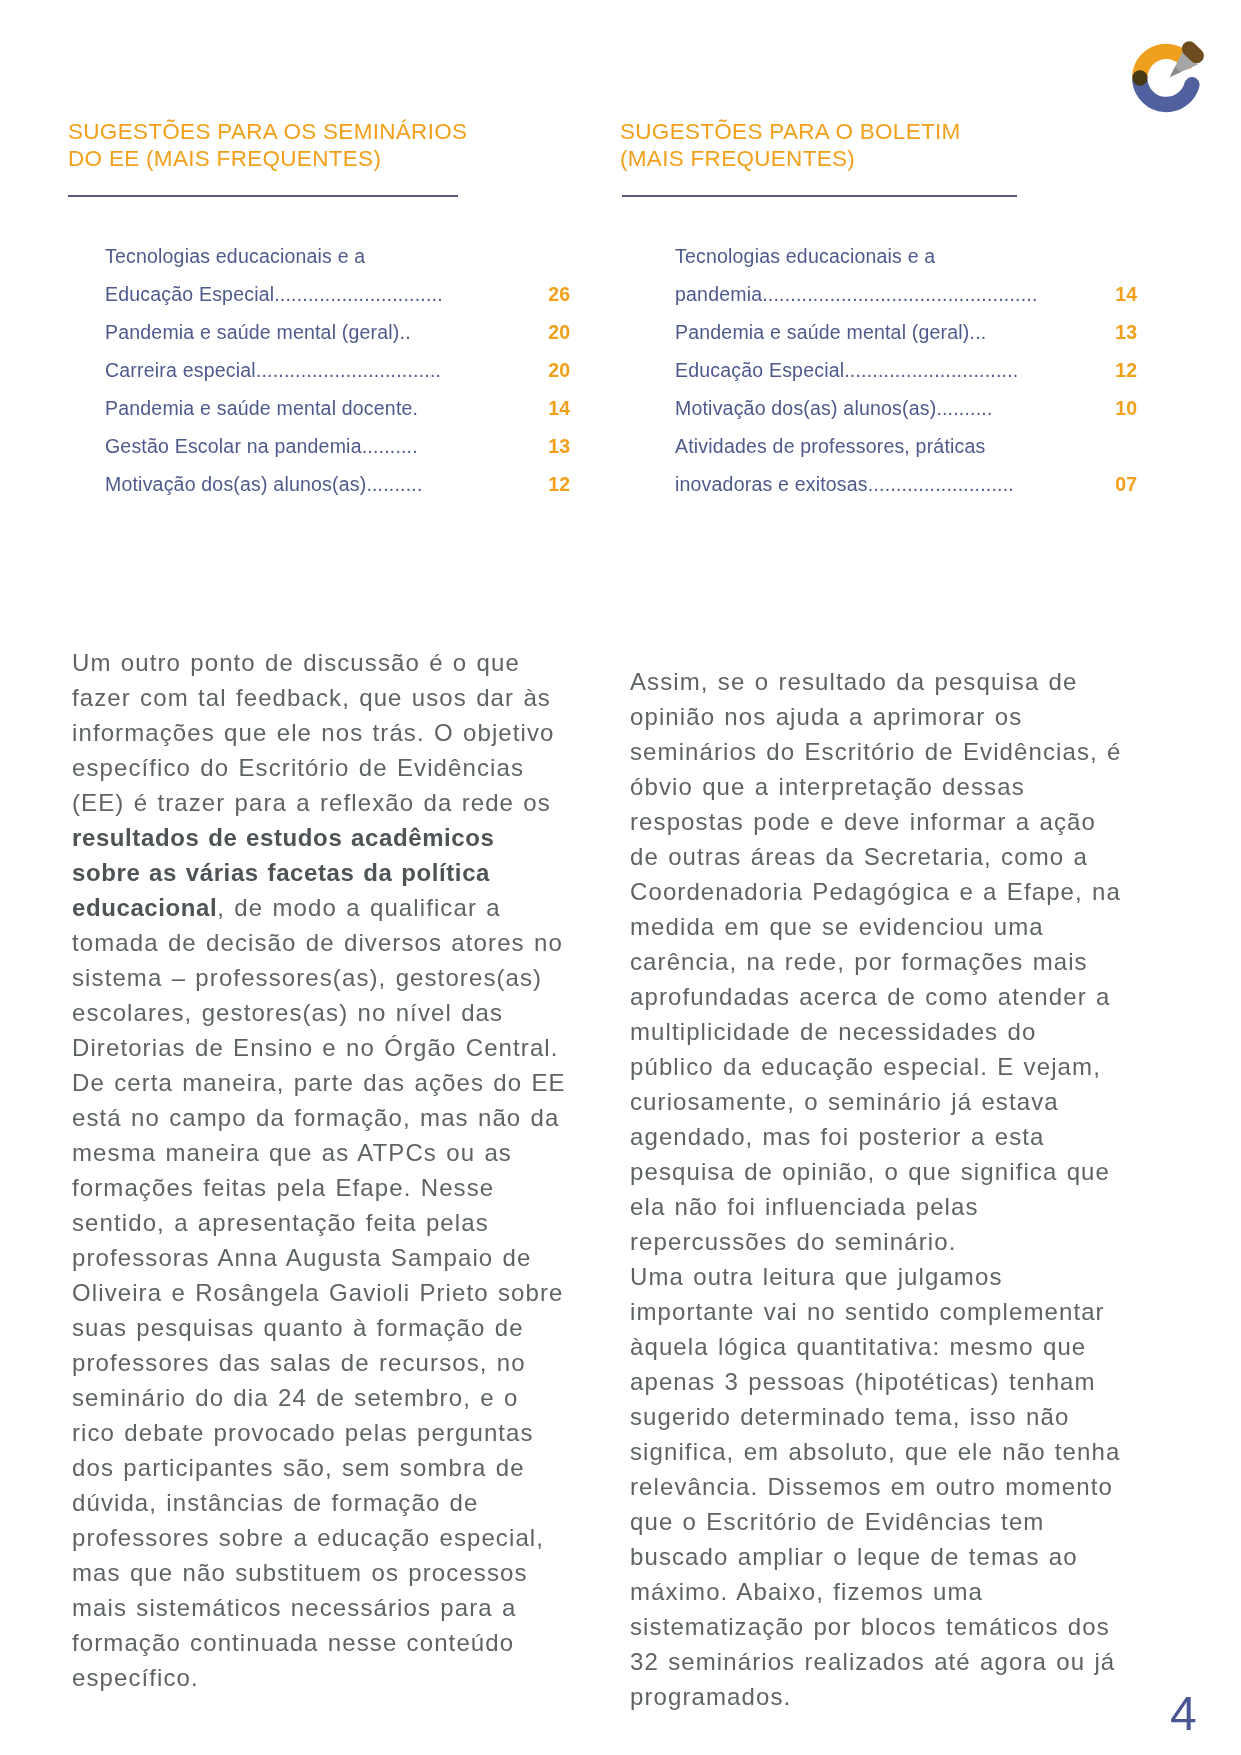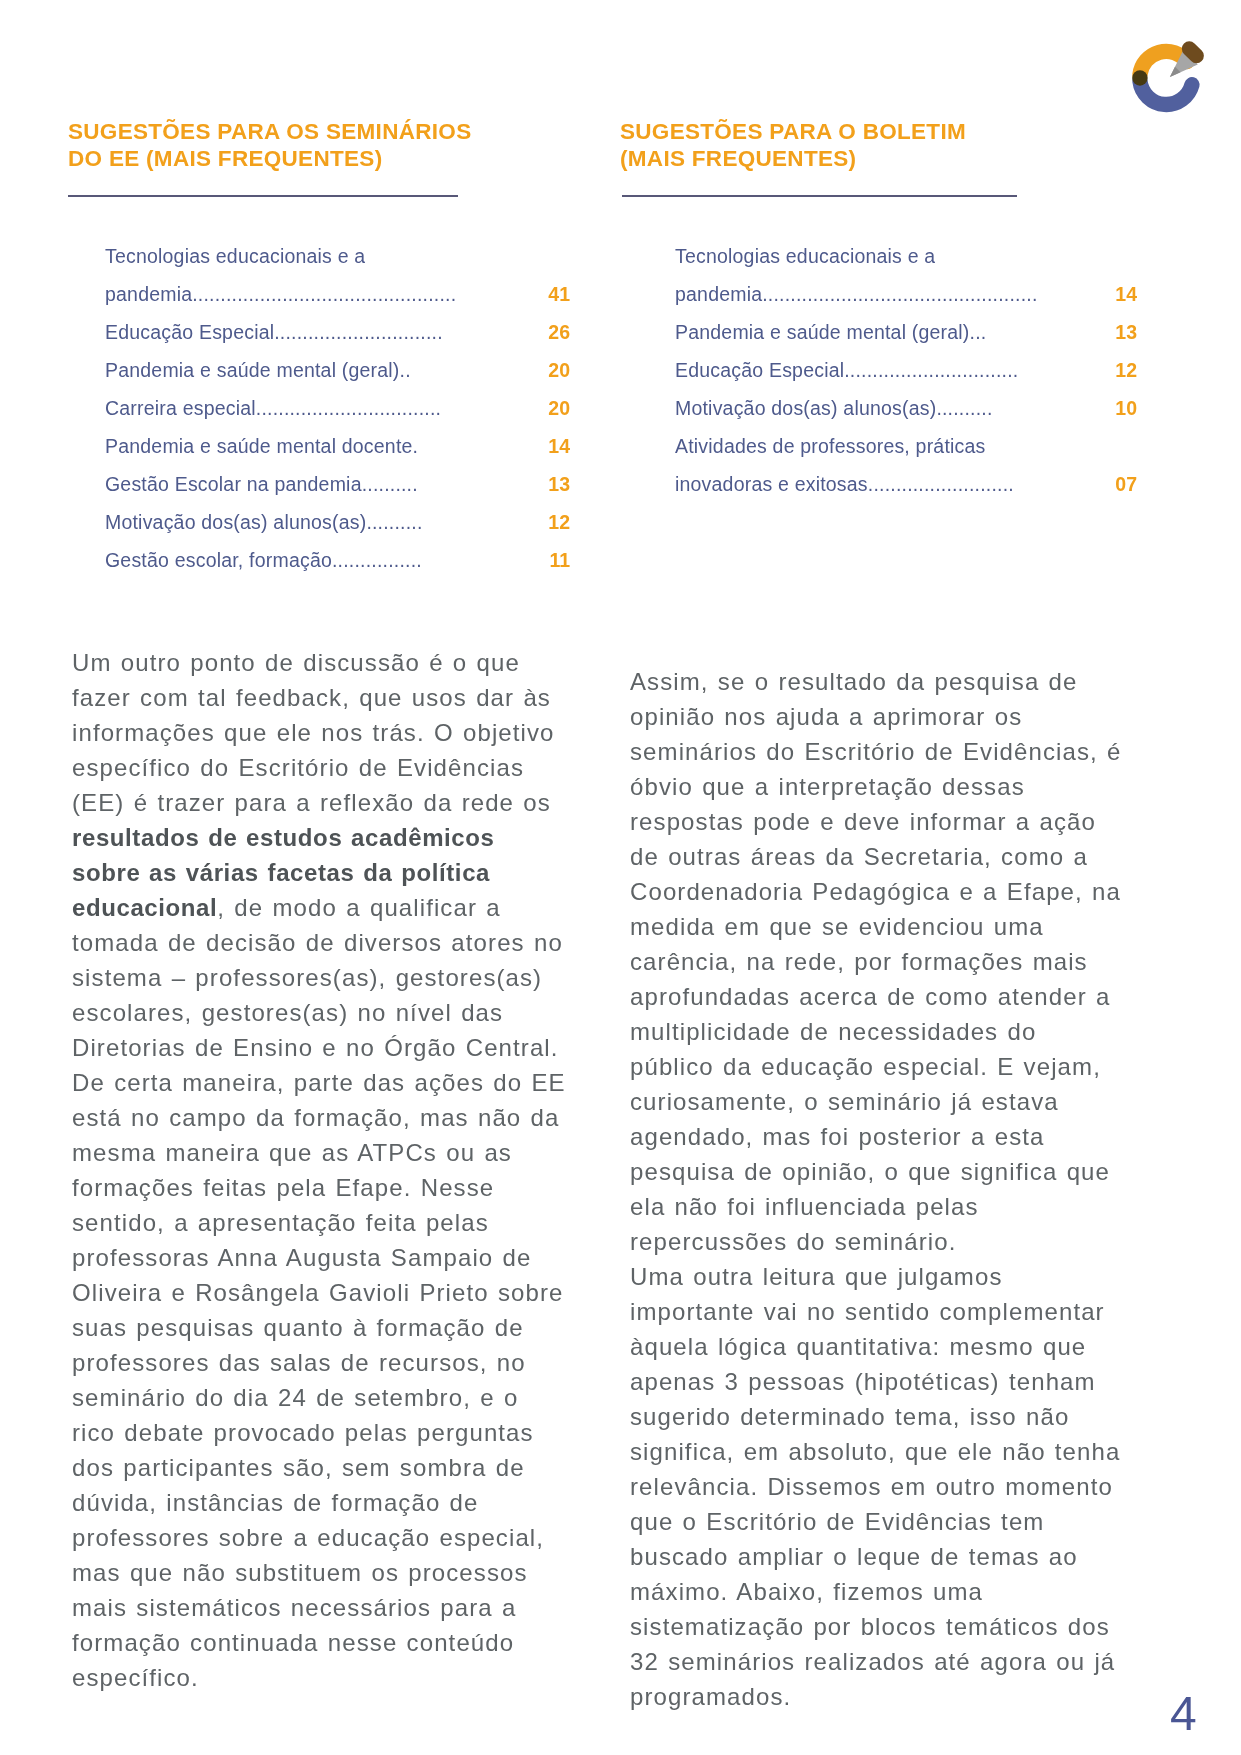--- a/index.html
+++ b/index.html
@@ -7,21 +7,21 @@
     position:relative;
     width:1241px;
     height:1755px;
     background:#ffffff;
     overflow:hidden;
     font-family:"Liberation Sans", sans-serif;
   }
   .section-title{
     position:absolute;
     color:#F2A01B;
-    font-weight:700;
+    font-weight:400;
     font-size:22.5px;
     line-height:27px;
     letter-spacing:0.3px;
     white-space:nowrap;
   }
   .rule{
     position:absolute;
     height:2px;
     background:#585878;
   }
@@ -105,24 +105,20 @@
     <div>(MAIS FREQUENTES)</div>
   </div>
   <div class="rule" style="left:622px;top:195px;width:395px;"></div>
 
   <div class="toc" style="left:73px;top:245px;width:497px;">
     <div class="trow">
       <span class="tlabel">Tecnologias educacionais e a</span>
       <span class="tnum"></span>
     </div>
     <div class="trow">
-      <span class="tlabel">pandemia...............................................</span>
-      <span class="tnum">41</span>
-    </div>
-    <div class="trow">
       <span class="tlabel">Educação Especial..............................</span>
       <span class="tnum">26</span>
     </div>
     <div class="trow">
       <span class="tlabel">Pandemia e saúde mental (geral)..</span>
       <span class="tnum">20</span>
     </div>
     <div class="trow">
       <span class="tlabel">Carreira especial.................................</span>
       <span class="tnum">20</span>
@@ -131,24 +127,20 @@
       <span class="tlabel">Pandemia e saúde mental docente.</span>
       <span class="tnum">14</span>
     </div>
     <div class="trow">
       <span class="tlabel">Gestão Escolar na pandemia..........</span>
       <span class="tnum">13</span>
     </div>
     <div class="trow">
       <span class="tlabel">Motivação dos(as) alunos(as)..........</span>
       <span class="tnum">12</span>
-    </div>
-    <div class="trow">
-      <span class="tlabel">Gestão escolar, formação................</span>
-      <span class="tnum">11</span>
     </div>
   </div>
 
   <div class="toc" style="left:643px;top:245px;width:494px;">
     <div class="trow">
       <span class="tlabel">Tecnologias educacionais e a</span>
       <span class="tnum"></span>
     </div>
     <div class="trow">
       <span class="tlabel">pandemia.................................................</span>

